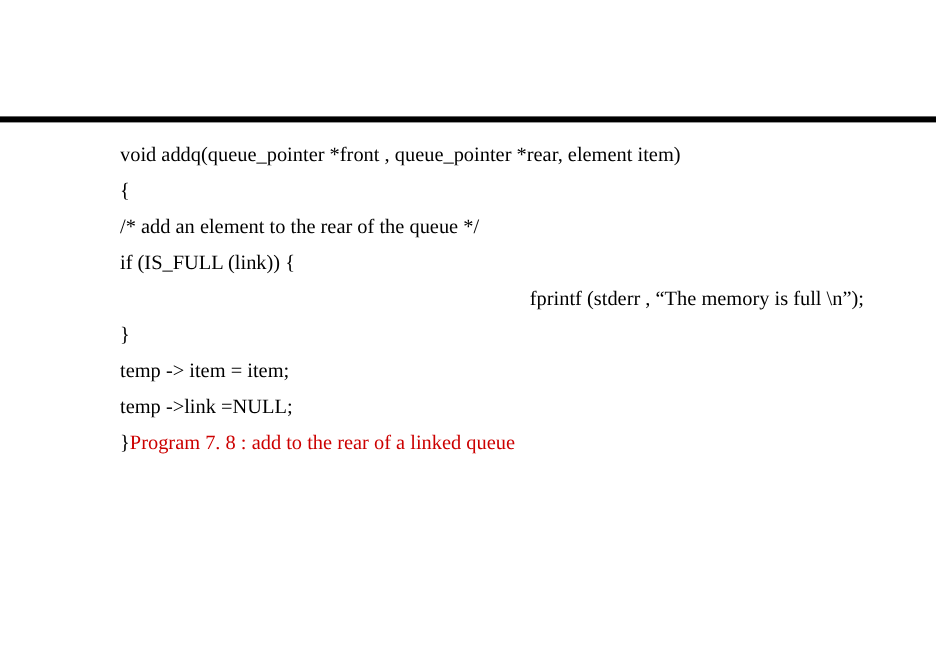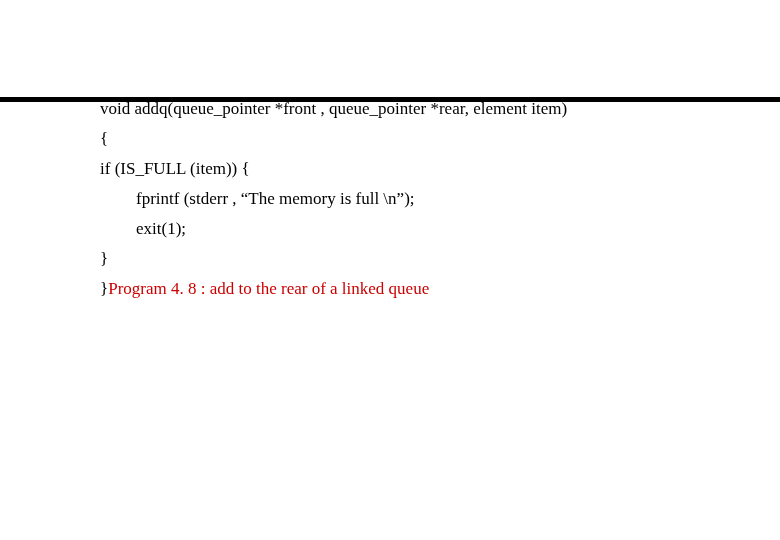--- a/index.html
+++ b/index.html
@@ -17,44 +17,47 @@
     .divider {
       position: absolute;
       top: 97px;
       left: 0;
       width: 780px;
       height: 5px;
       background: #000000;
     }
     .content {
       position: absolute;
-      top: 100px;
+      top: 120px;
       left: 100px;
       width: 620px;
     }
     .line {
       font-size: 17px;
       color: #000000;
       line-height: 1.0;
       margin-bottom: 13px;
       white-space: pre;
     }
     .indent {
       padding-left: 36px;
+      text-align: right;
     }
     .caption {
       color: #cc0000;
     }
   </style>
 </head>
 <body>
 
 <div class="divider"></div>
 
 <div class="content">
   <div class="line">void addq(queue_pointer *front , queue_pointer *rear, element item)</div>
   <div class="line">{</div>
-  <div class="line">if (IS_FULL (item)) {</div>
+  <div class="line">/* add an element to the rear of the queue */</div>
+  <div class="line">if (IS_FULL (link)) {</div>
   <div class="line indent">fprintf (stderr , “The memory is full \n”);</div>
-  <div class="line indent">exit(1);</div>
   <div class="line">}</div>
-  <div class="line"><span>}</span><span class="caption">Program 4. 8 : add to the rear of a linked queue</span></div>
+  <div class="line">temp -&gt; item = item;</div>
+  <div class="line">temp -&gt;link =NULL;</div>
+  <div class="line"><span>}</span><span class="caption">Program 7. 8 : add to the rear of a linked queue</span></div>
 </div>
 
 </body></html>

